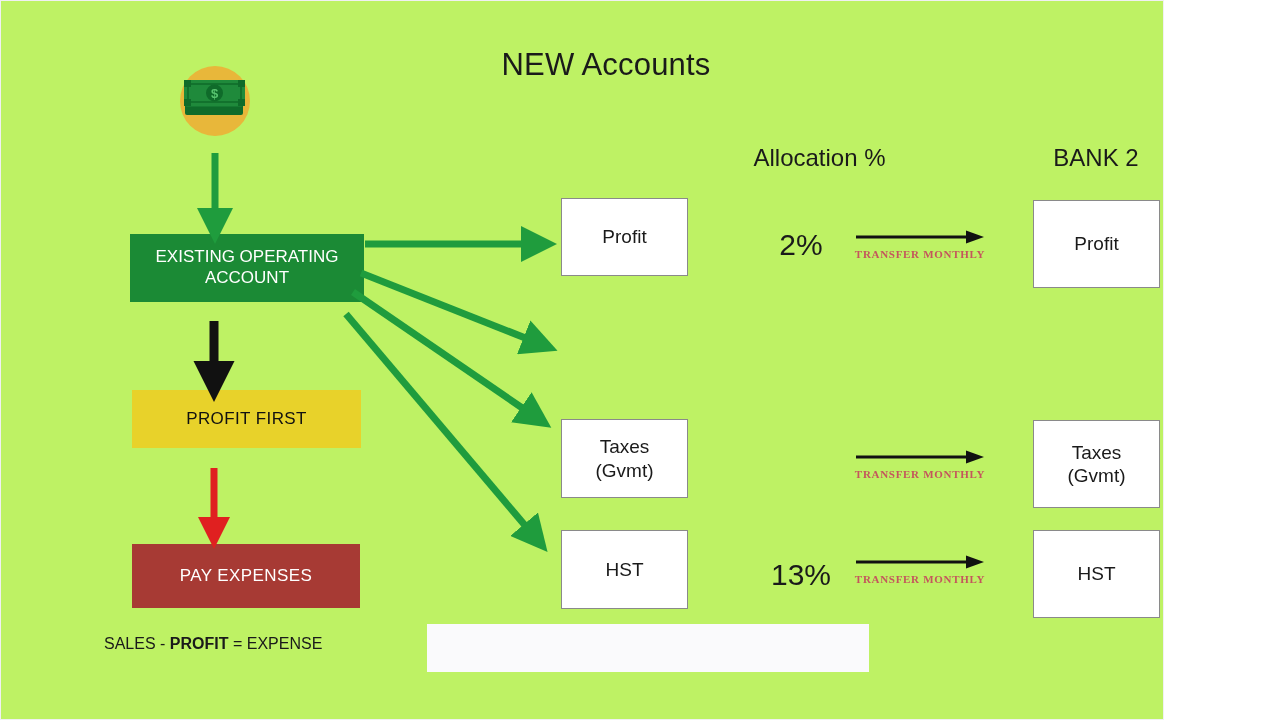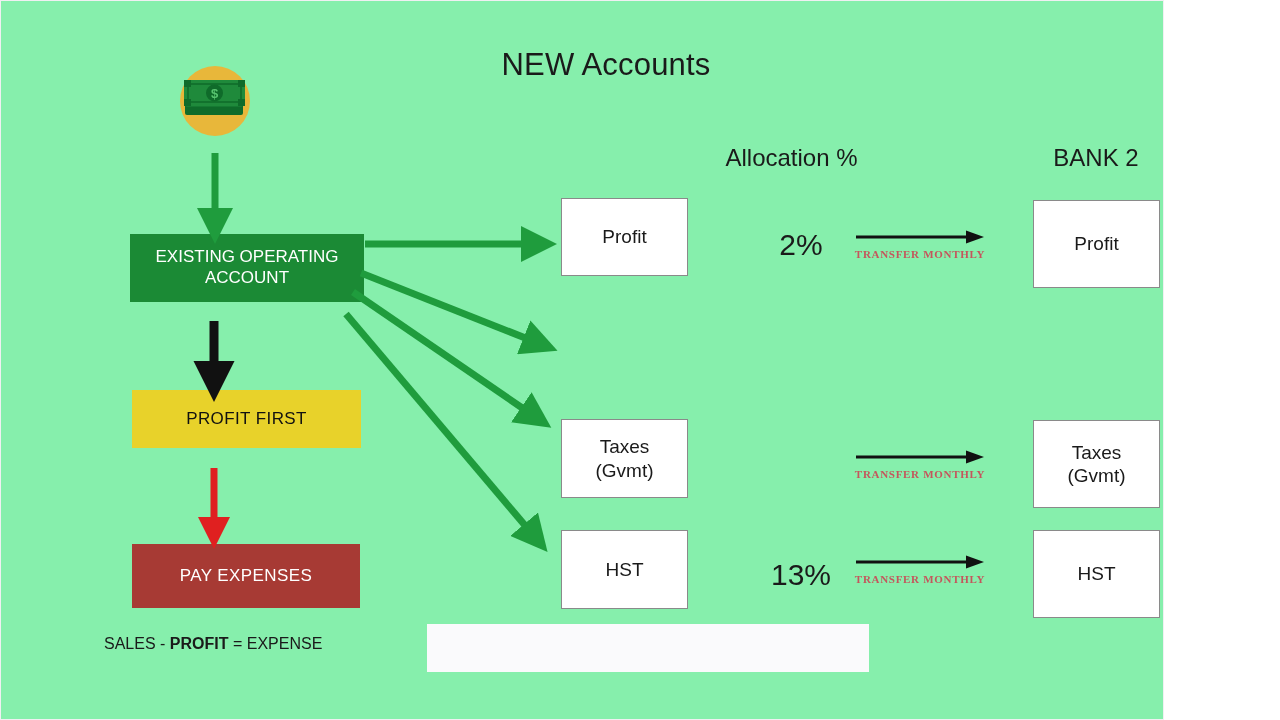--- a/index.html
+++ b/index.html
@@ -9,21 +9,21 @@
     height: 720px;
     overflow: hidden;
     background: #ffffff;
     font-family: "Liberation Sans", sans-serif;
   }
 
   #slide {
     position: relative;
     width: 1164px;
     height: 720px;
-    background: #86efac;
+    background: #bef264;
     border: 1px solid #f0f0f2;
   }
 
   
   #title {
     position: absolute;
     left: 430px;
     top: 46px;
     width: 350px;
     text-align: center;
@@ -92,21 +92,21 @@
 
   
   .col-header {
     position: absolute;
     font-size: 24px;
     color: #1a1a1a;
     white-space: nowrap;
     text-align: center;
   }
   #hdr-bank1 { left: 530px; top: 143px; width: 190px; }
-  #hdr-alloc { left: 688px; top: 143px; width: 205px; }
+  #hdr-alloc { left: 716px; top: 143px; width: 205px; }
   #hdr-bank2 { left: 1000px; top: 143px; width: 190px; }
 
   
   .acct-box {
     position: absolute;
     background: #ffffff;
     border: 1.6px solid #8a8a8a;
     display: flex;
     align-items: center;
     justify-content: center;

